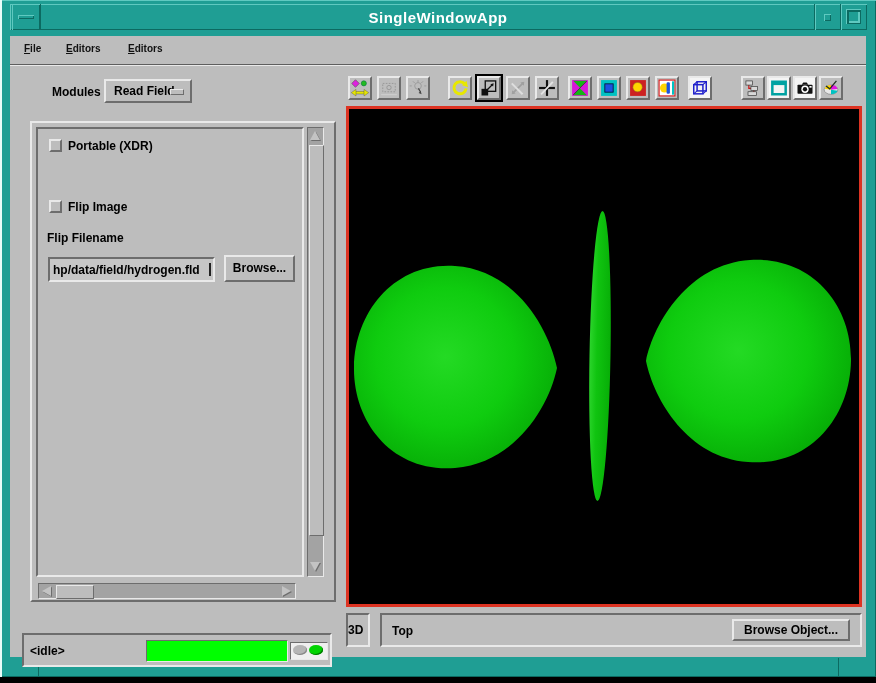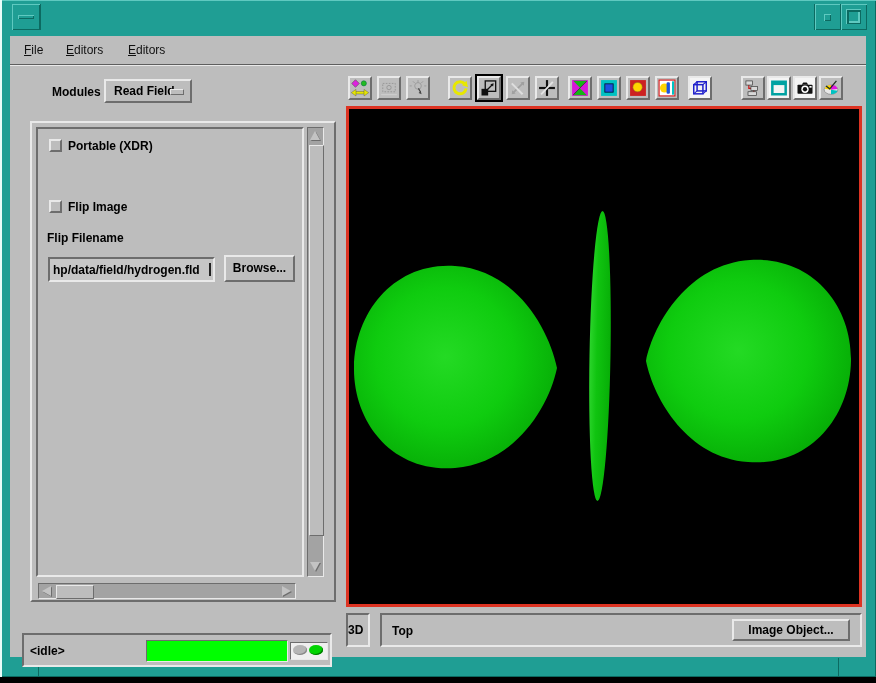--- a/index.html
+++ b/index.html
@@ -6,39 +6,42 @@
   body{font-family:"Liberation Sans",sans-serif;-webkit-font-smoothing:none;}
   #win{position:relative;width:876px;height:683px;background:#000;overflow:hidden;}
   .abs{position:absolute;}
   .gray{background:#bdbdbd;}
   .teal{background:#1f9e94;box-shadow:inset 1px 1px 0 #5fc9c0, inset -1px -1px 0 #0c6a61;}
   .r2{border:2px solid;border-color:#e9e9e9 #6d6d6d #6d6d6d #e9e9e9;}
   .s2{border:2px solid;border-color:#6d6d6d #e9e9e9 #e9e9e9 #6d6d6d;}
   .r1{border:1px solid;border-color:#e9e9e9 #6d6d6d #6d6d6d #e9e9e9;}
   .s1{border:1px solid;border-color:#6d6d6d #e9e9e9 #e9e9e9 #6d6d6d;}
   .b12{font-size:12px;font-weight:bold;color:#000;}
-  .b13{font-size:12px;font-weight:normal;color:#111;}
+  .b13{font-size:10px;font-weight:bold;color:#111;}
   .menu-label{display:inline-block;}
   .menu-label::first-letter{text-decoration:underline;}
   .tbtn{position:absolute;top:76px;width:24px;height:24px;background:#bdbdbd;
         border:2px solid;border-color:#e9e9e9 #6d6d6d #6d6d6d #e9e9e9;box-sizing:border-box;}
   .tbtn svg{position:absolute;left:0;top:0;width:20px;height:20px;}
   .tile-white{background:#f4f4f4;}
   .selbtn{outline:2px solid #000;}
   .arrow{width:0;height:0;position:absolute;}
   .caret{display:inline-block;width:2px;height:13px;background:#222;margin-left:1px;vertical-align:-2px;}
 </style>
 </head>
 <body>
 
 <div id="win">
 
   <div class="abs teal" style="left:0;top:0;width:876px;height:677px;"></div>
   <div class="abs" style="left:0;top:0;width:2px;height:677px;background:#eafcf9;"></div>
 
+  <div class="abs" style="left:10px;top:4px;width:856px;height:26px;box-shadow:inset 1px 1px 0 #5fc9c0, inset -1px -1px 0 #0c6a61;">
+    <div class="abs" style="left:0;right:0;top:5px;text-align:center;font-size:15px;font-weight:bold;color:#ffffff;letter-spacing:.5px;">SingleWindowApp</div>
+  </div>
 
   <div class="abs teal" style="left:12px;top:4px;width:28px;height:26px;border-right:1px solid #0c6a61;">
     <div class="abs" style="left:6px;top:11px;width:16px;height:4px;background:#1f9e94;box-shadow:inset 1px 1px 0 #5fc9c0, inset -1px -1px 0 #0c6a61;"></div>
   </div>
 
   <div class="abs teal" style="left:814px;top:4px;width:26px;height:26px;border-left:1px solid #0c6a61;">
     <div class="abs" style="left:9px;top:10px;width:7px;height:7px;background:#1f9e94;box-shadow:inset 1px 1px 0 #5fc9c0, inset -1px -1px 0 #0c6a61;"></div>
   </div>
   <div class="abs teal" style="left:840px;top:4px;width:26px;height:26px;border-left:1px solid #0c6a61;">
     <div class="abs" style="left:5px;top:5px;width:15px;height:15px;box-shadow:inset 1px 1px 0 #5fc9c0, inset -1px -1px 0 #0c6a61, inset 3px 3px 0 #0c6a61, inset -3px -3px 0 #5fc9c0;"></div>
@@ -264,16 +267,16 @@
     <div class="abs s1" style="left:266px;top:7px;width:36px;height:16px;background:#efefef;">
       <div class="abs" style="left:2px;top:2px;width:14px;height:10px;border-radius:50%;background:#b5b5b5;box-shadow:inset -1px -1px 0 #888;"></div>
       <div class="abs" style="left:18px;top:2px;width:14px;height:10px;border-radius:50%;background:#00d400;box-shadow:inset -1px -1px 0 #070;"></div>
     </div>
   </div>
 
   <div class="abs s2 gray b12" style="left:346px;top:613px;width:24px;height:34px;box-sizing:border-box;text-align:left;line-height:30px;">3D</div>
 
   <div class="abs s2 gray" style="left:380px;top:613px;width:482px;height:34px;box-sizing:border-box;">
     <span class="b12" style="position:absolute;left:10px;top:9px;">Top</span>
-    <div class="abs r2 b12 gray" style="right:10px;top:4px;width:118px;height:22px;text-align:center;line-height:18px;box-sizing:border-box;">Image Object...</div>
+    <div class="abs r2 b12 gray" style="right:10px;top:4px;width:118px;height:22px;text-align:center;line-height:18px;box-sizing:border-box;">Browse Object...</div>
   </div>
 
 </div>
 
 </body></html>

